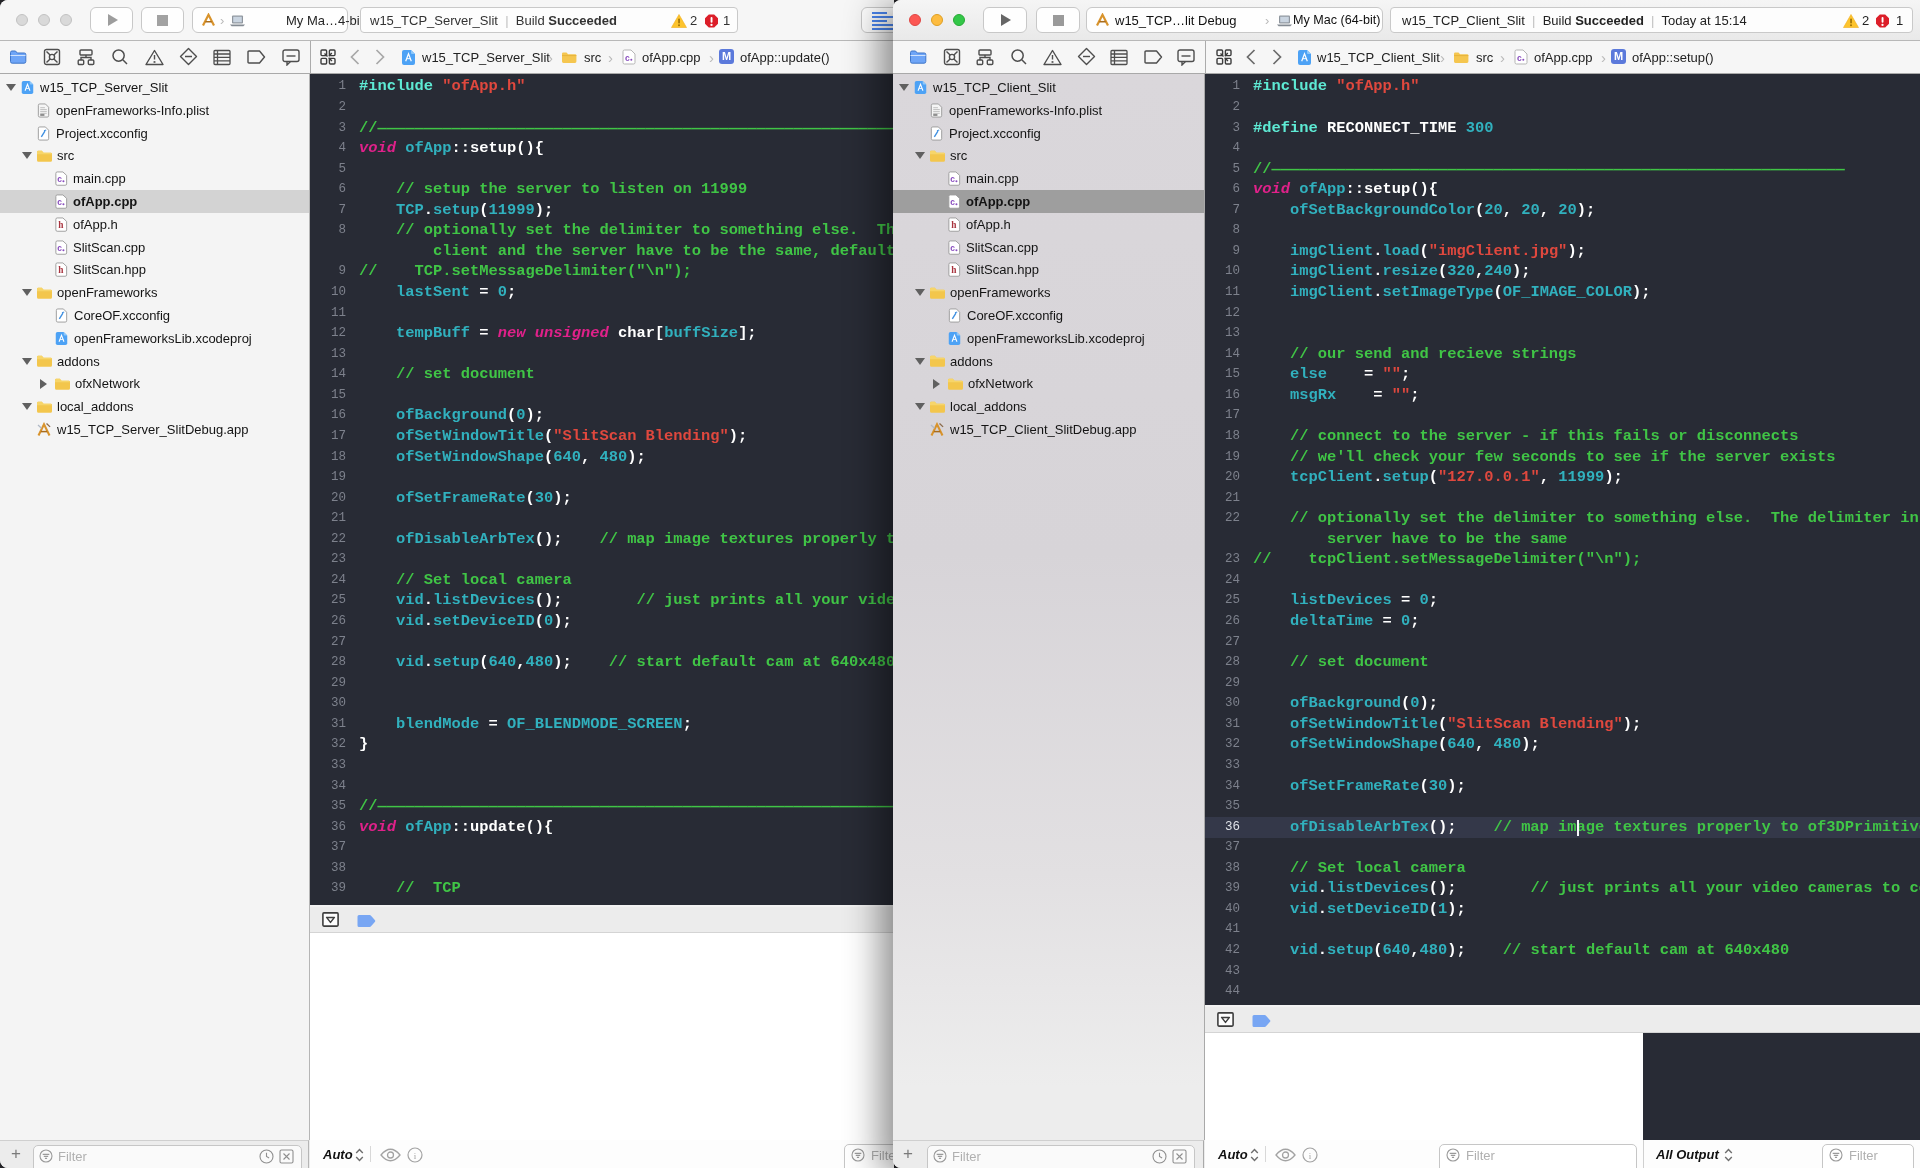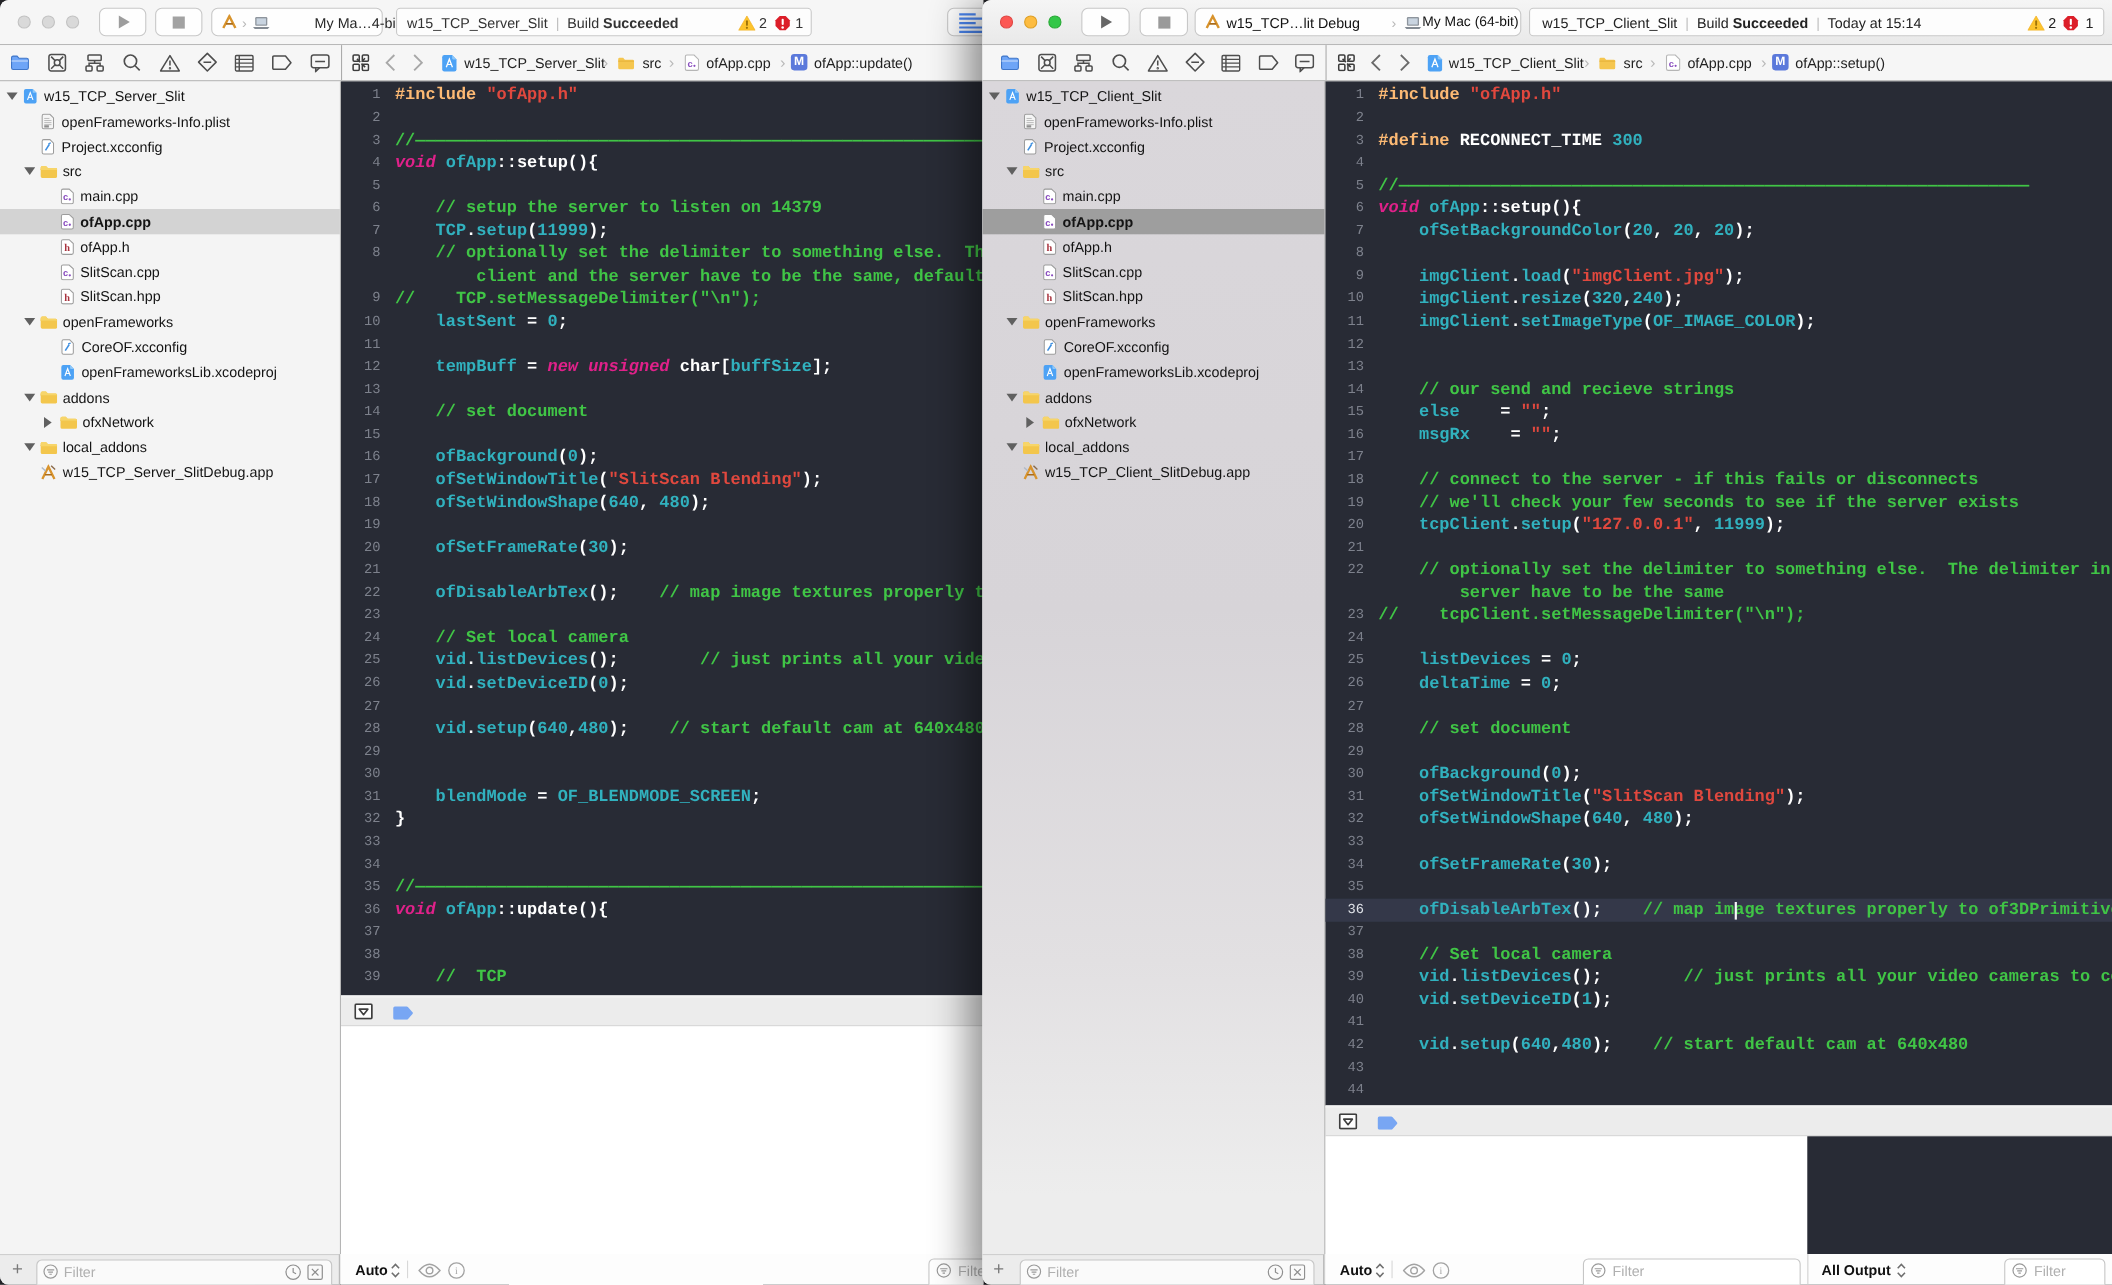--- a/index.html
+++ b/index.html
@@ -32,33 +32,33 @@
 .editor{position:absolute;top:74px;background:#282b35;}
 #winL .editor{left:310px;right:0;height:831px;}
 #winR .editor{left:312px;right:0;height:931px;}
 pre{margin:0;white-space:pre;}
 .lnum{position:absolute;font:400 12.5px/20.57px "Liberation Mono",monospace;color:#7d818c;text-align:right;}
 .code{position:absolute;font:700 15.42px/20.57px "Liberation Mono",monospace;color:#fff;}
 .c{color:#40c546;}
 .k{color:#e0218a;font-style:italic;}
 .t{color:#31b1be;}
 .s{color:#e0483e;}
-.o{color:#fdba74;}
+.o{color:#5eead4;}
 .dbar{position:absolute;left:0;right:0;height:28px;background:#ececec;border-top:2px solid #f2f2f2;border-bottom:1px solid #d4d4d4;box-sizing:border-box;}
 #winL .dbar{left:310px;top:905px;}
 #winR .dbar{left:312px;top:1005px;}
 .console{position:absolute;background:#fff;}
 .botbar{position:absolute;bottom:0;height:28px;background:#f6f6f6;}
 .navfilter{position:absolute;bottom:0;height:28px;background:#ececec;border-top:1px solid #cfcfcf;box-sizing:border-box;}
 #winL .navfilter{left:0;width:309px;border-right:1px solid #b5b5b5;}
 #winR .navfilter{left:0;width:311px;border-right:1px solid #a9a9a9;}
 .ffield{position:absolute;top:4px;height:31px;background:#fafafa;border:1px solid #c6c6c6;border-radius:5px;box-sizing:border-box;padding-left:28px;}
 .ftext{position:absolute;top:3px;font-size:13px;color:#b0b0b0;}
 .plus{position:absolute;font-size:17px;color:#7a7a7a;font-weight:400;}
-.ui13{position:absolute;font-size:13px;font-weight:bold;color:#111;white-space:nowrap;}
+.ui13{position:absolute;font-size:13px;font-weight:bold;color:#111;white-space:nowrap;font-style:italic;}
 .vline{position:absolute;width:1px;background:#c2c2c2;}
 .mbadge{display:inline-block;width:15px;height:15px;border-radius:3px;background:#5b79db;color:#fff;
   font-size:11px;font-weight:bold;text-align:center;line-height:15px;vertical-align:-3px;}
 .jtext{font-size:13px;color:#222;}
 .caret{position:absolute;width:2px;background:#f6f7f9;}
 </style></head>
 <body>
 <div class="win" id="winL">
   <div class="toolbar">
     <div class="tl" style="left:16px;background:#d9d9d9;border:1px solid #c2c2c2;"></div>
@@ -396,21 +396,21 @@
 35
 36
 37
 38
 39</pre>
     <pre class="code" id="codeL" style="left:49px;top:2.4px;"><span class="o">#include</span> <span class="s">"ofApp.h"</span>
 
 <span class="c">//——————————————————————————————————————————————————————————————</span>
 <span class="k">void</span> <span class="t">ofApp</span>::setup(){
 
-    <span class="c">// setup the server to listen on 14379</span>
+    <span class="c">// setup the server to listen on 11999</span>
     <span class="t">TCP</span>.<span class="t">setup</span>(<span class="t">11999</span>);
     <span class="c">// optionally set the delimiter to something else.  The delimiter in the</span>
         <span class="c">client and the server have to be the same, default is</span>
 <span class="c">//    TCP.setMessageDelimiter("\n");</span>
     <span class="t">lastSent</span> = <span class="t">0</span>;
 
     <span class="t">tempBuff</span> = <span class="k">new</span> <span class="k">unsigned</span> char[<span class="t">buffSize</span>];
 
     <span class="c">// set document</span>
 

